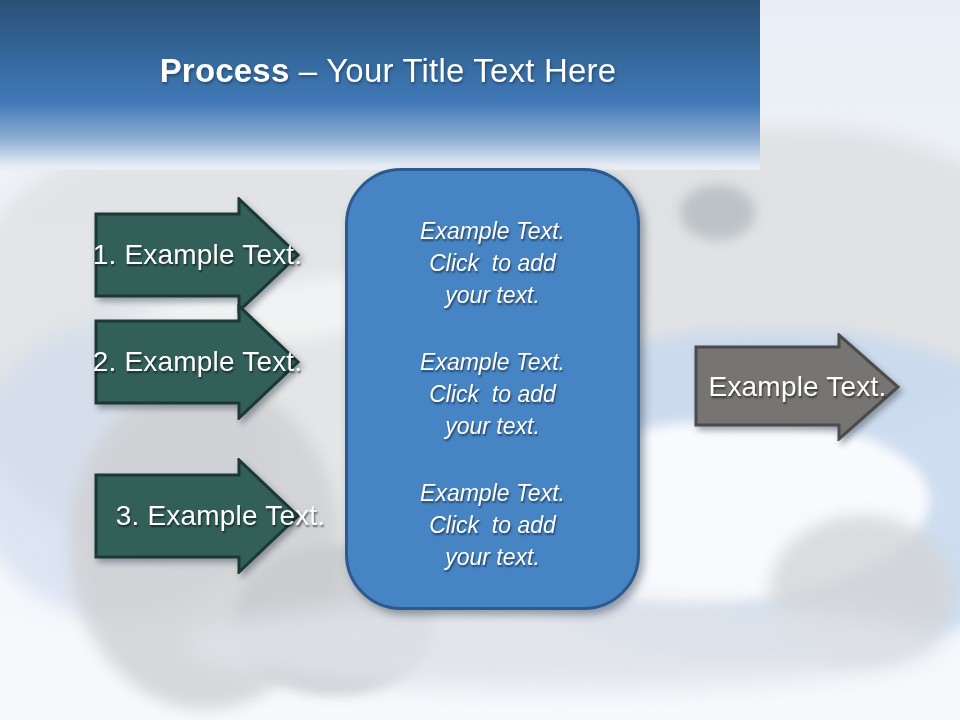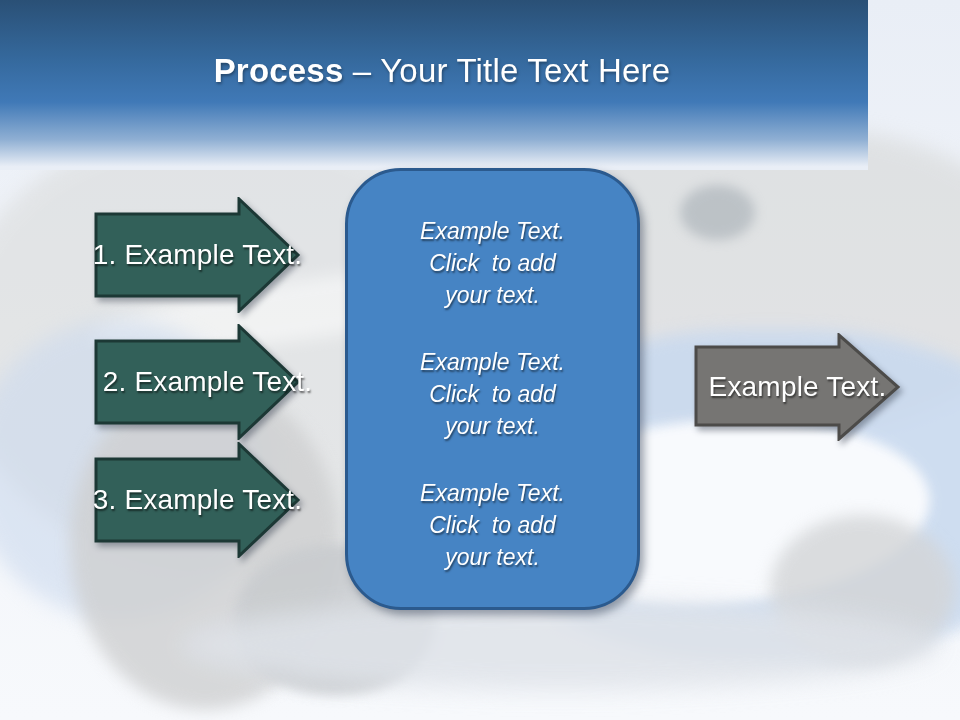--- a/index.html
+++ b/index.html
@@ -2,35 +2,35 @@
 <html style="--header-top: #2a5076; --header-mid: #4079b7; --step-fill: #326059; --step-border: #1c3835; --panel-fill: #4684c4; --panel-border: #2b5a8e; --output-fill: #767573; --output-border: #4c4b49; --text: #ffffff;"><head>
 <meta charset="utf-8">
 <style>
   html,body{margin:0;padding:0;background:#c8ccd4;font-family:"Liberation Sans",sans-serif;}
   .slide{position:relative;width:960px;height:720px;overflow:hidden;
          background:linear-gradient(180deg,#e9eef6 0%,#f1f4f9 45%,#f7f9fc 100%);}
   
   .bg{position:absolute;inset:0;overflow:hidden;}
   .blob{position:absolute;}
   
-  .header{position:absolute;left:0;top:0;width:868px;height:170px;
+  .header{position:absolute;left:0;top:0;width:760px;height:170px;
           background:linear-gradient(180deg,#2a5076 0%,#35699d 35%,#4079b7 60%,#8fafd3 82%,#e9eef6 98%);}
   .title{position:absolute;left:0;top:52px;width:100%;text-align:center;
          transform:translateX(8px);
          color:#ffffff;font-size:33px;letter-spacing:.2px;
          text-shadow:1px 2px 3px rgba(0,0,0,.35);}
   .title .t-bold{font-weight:bold;}
   
   .step{position:absolute;left:94px;width:207px;height:116px;}
   .step svg,.out-arrow svg{position:absolute;left:0;top:0;
         filter:drop-shadow(3px 4px 3px rgba(50,60,75,.45));}
   .arrow-label{position:absolute;inset:0;display:flex;align-items:center;justify-content:center;
         color:#ffffff;font-size:28px;letter-spacing:.2px;
         text-shadow:1px 2px 2px rgba(0,0,0,.55);white-space:pre;}
-  .step1{top:197px;} .step2{top:324px;padding-left:20px;} .step3{top:442px;}
+  .step1{top:197px;} .step2{top:304px;} .step3{top:458px;padding-left:46px;}
   
   .panel{position:absolute;left:345px;top:168px;width:295px;height:442px;
          box-sizing:border-box;
          background:var(--panel-fill,#4684c4);
          border:3px solid var(--panel-border,#2b5a8e);
          border-radius:56px;
          box-shadow:4px 5px 8px rgba(60,72,92,.5);
          display:flex;flex-direction:column;justify-content:space-between;
          padding:44px 14px 34px;}
   .block{margin:0;text-align:center;color:#ffffff;font-style:italic;

